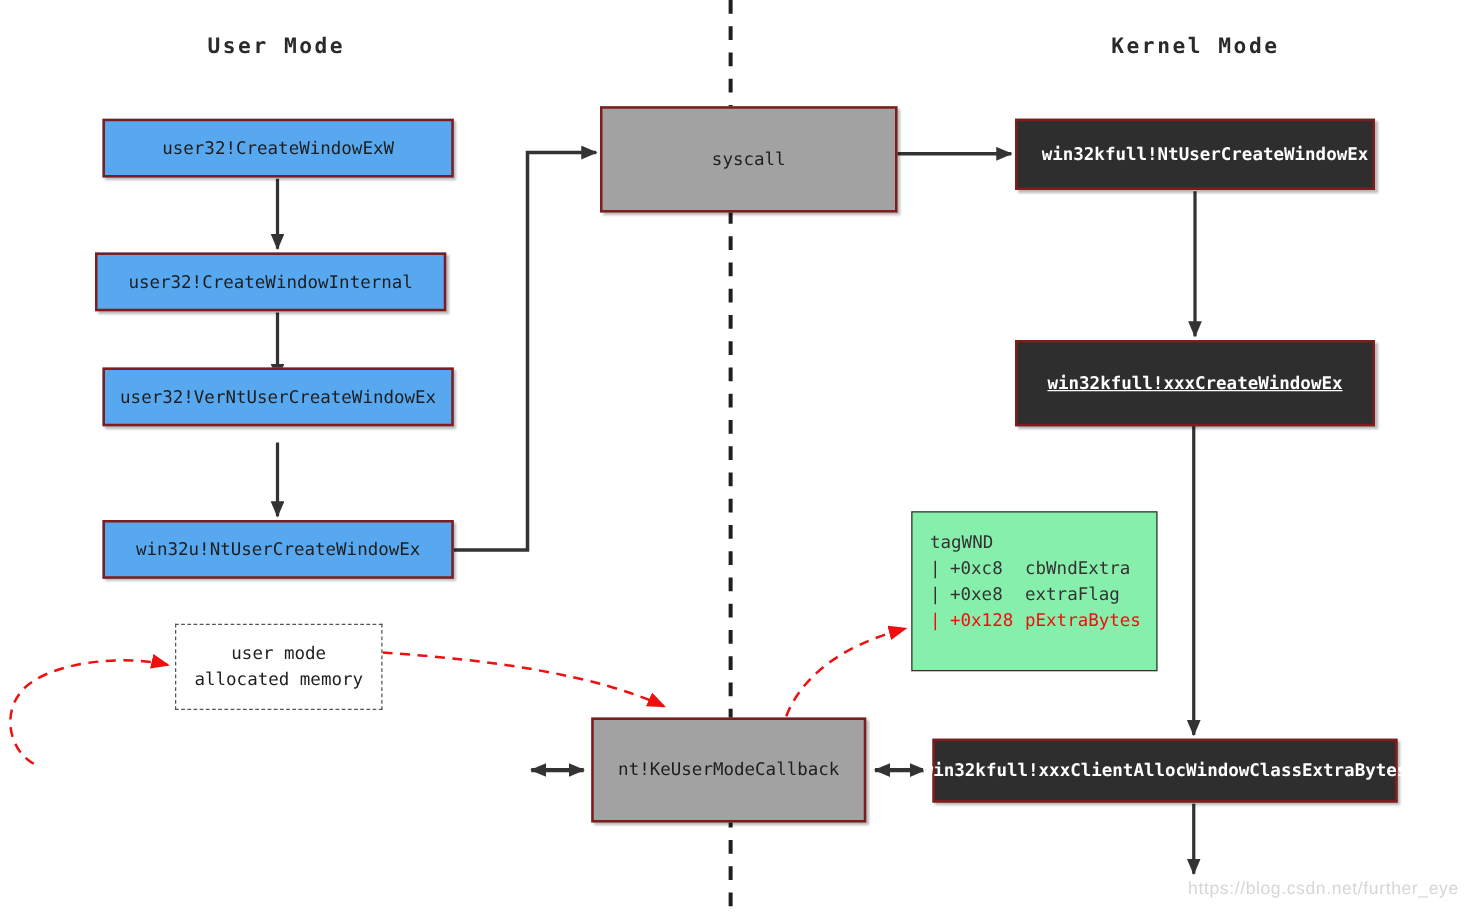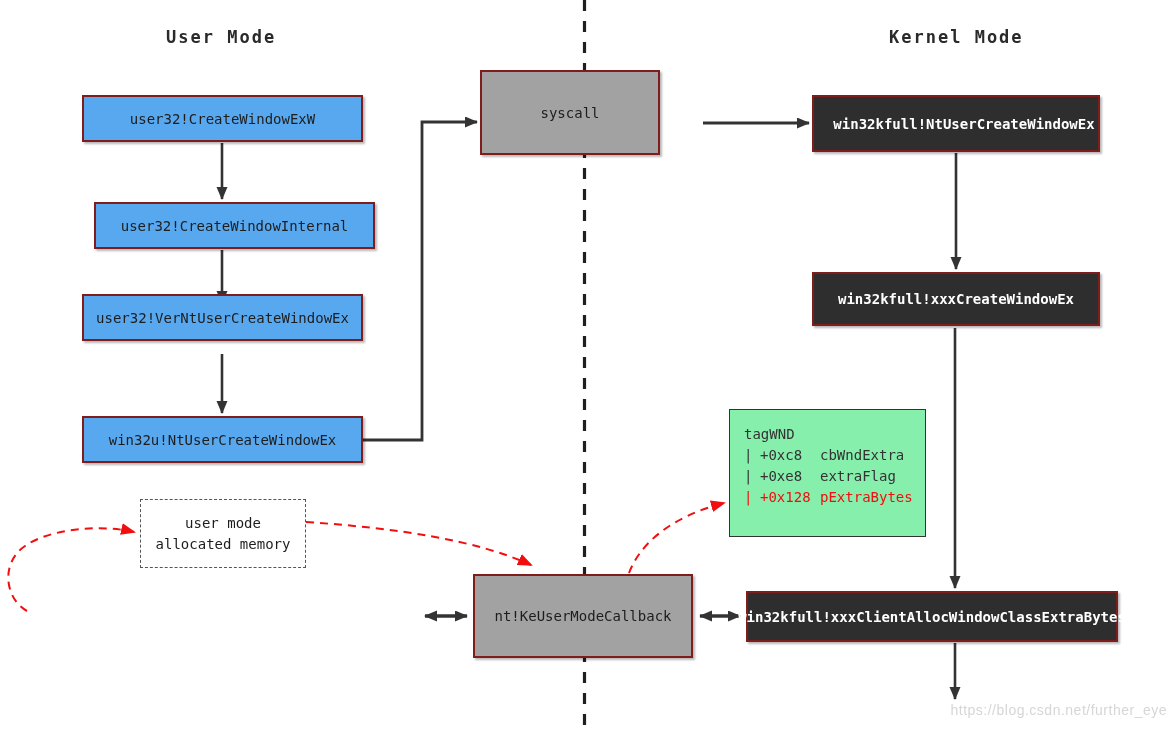--- a/index.html
+++ b/index.html
@@ -92,28 +92,28 @@
 
     <path d="M27,611 C 5,599 0,563 25,546 C 49,529 100,524 134,532" stroke="#f10e0e" stroke-width="2" fill="none" stroke-dasharray="8 6" marker-end="url(#mR)"></path>
     <path d="M306,522 C 395,528 477,540 531,565" stroke="#f10e0e" stroke-width="2" fill="none" stroke-dasharray="8 6" marker-end="url(#mR)"></path>
     <path d="M629,573 C 640,544 670,517 724,503" stroke="#f10e0e" stroke-width="2" fill="none" stroke-dasharray="8 6" marker-end="url(#mR)"></path>
   </svg>
 
   <div class="title" style="left:166px;top:27px;">User Mode</div>
   <div class="title" style="left:889px;top:27px;">Kernel Mode</div>
 
   <div class="node blue" style="left:82px;top:95px;width:281px;height:47px;">user32!CreateWindowExW</div>
-  <div class="node blue" style="left:94px;top:202px;width:281px;height:47px;">user32!CreateWindowInternal</div>
+  <div class="node blue" style="left:76px;top:202px;width:281px;height:47px;">user32!CreateWindowInternal</div>
   <div class="node blue" style="left:82px;top:294px;width:281px;height:47px;">user32!VerNtUserCreateWindowEx</div>
   <div class="node blue" style="left:82px;top:416px;width:281px;height:47px;">win32u!NtUserCreateWindowEx</div>
 
-  <div class="node gray" style="left:480px;top:70px;width:180px;height:85px;">syscall</div>
+  <div class="node gray" style="left:480px;top:85px;width:238px;height:85px;">syscall</div>
 
   <div class="node dark" style="left:812px;top:95px;width:288px;height:57px;padding-left:16px;">win32kfull!NtUserCreateWindowEx</div>
-  <div class="node dark" style="left:812px;top:272px;width:288px;height:54px;">win32kfull!xxxCreateWindowEx</div>
+  <div class="node dark" style="left:812px;top:272px;width:288px;height:69px;text-decoration:underline;">win32kfull!xxxCreateWindowEx</div>
   <div class="node dark" style="left:746px;top:591px;width:372px;height:51px;">win32kfull!xxxClientAllocWindowClassExtraBytes</div>
 
   <div class="struct" style="left:729px;top:409px;width:197px;height:128px;">
     <div class="row">
         <span>tagWND</span>
       </div>
     <div class="row">
       <span class="pipe">|</span>
       <span class="off">+0xc8</span>
       <span>cbWndExtra</span>

